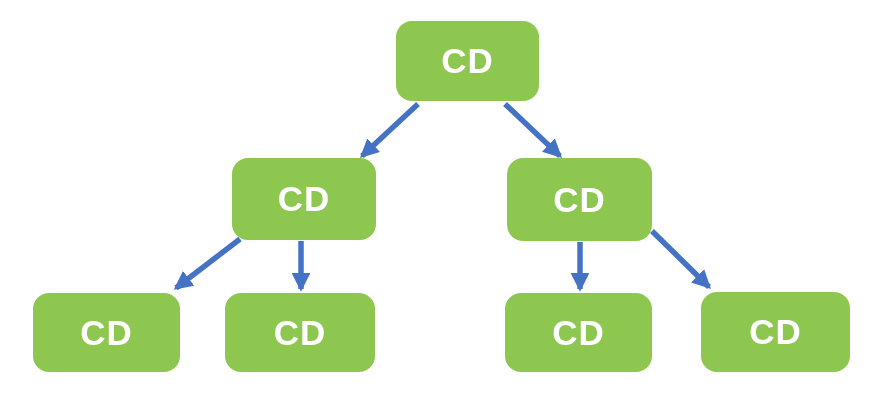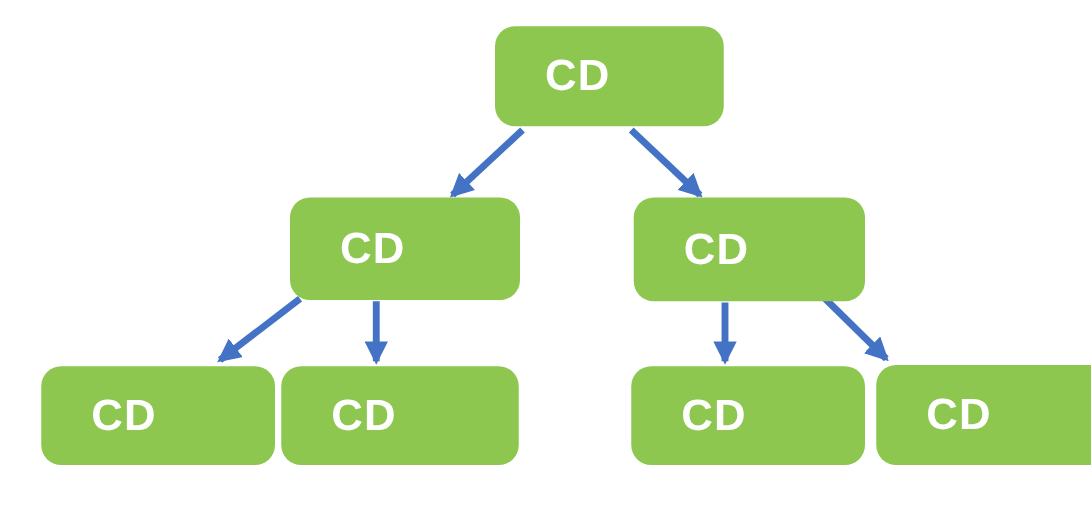--- a/index.html
+++ b/index.html
@@ -35,26 +35,25 @@
   .arrowhead-shape {
     fill: var(--arrow, #4472c4);
   }
   .tree-node {
     position: absolute;
     background: var(--node-bg, #8dc74f);
     color: var(--node-text, #ffffff);
     border-radius: 16px;
     display: flex;
     align-items: center;
-    justify-content: flex-start;
+    justify-content: center;
     font-size: 35px;
     font-weight: 700;
     letter-spacing: 1px;
     user-select: none;
-    padding-left: 40px;
   }
   .node-root        { left: 396px; top: 21px;  width: 143px; height: 80px; }
   .node-child-left  { left: 232px; top: 158px; width: 144px; height: 82px; }
   .node-child-right { left: 507px; top: 158px; width: 145px; height: 83px; }
   .node-leaf-1      { left: 33px;  top: 293px; width: 147px; height: 79px; }
   .node-leaf-2      { left: 225px; top: 293px; width: 150px; height: 79px; }
   .node-leaf-3      { left: 505px; top: 293px; width: 147px; height: 79px; }
   .node-leaf-4      { left: 701px; top: 292px; width: 149px; height: 80px; }
 </style>
 </head>

